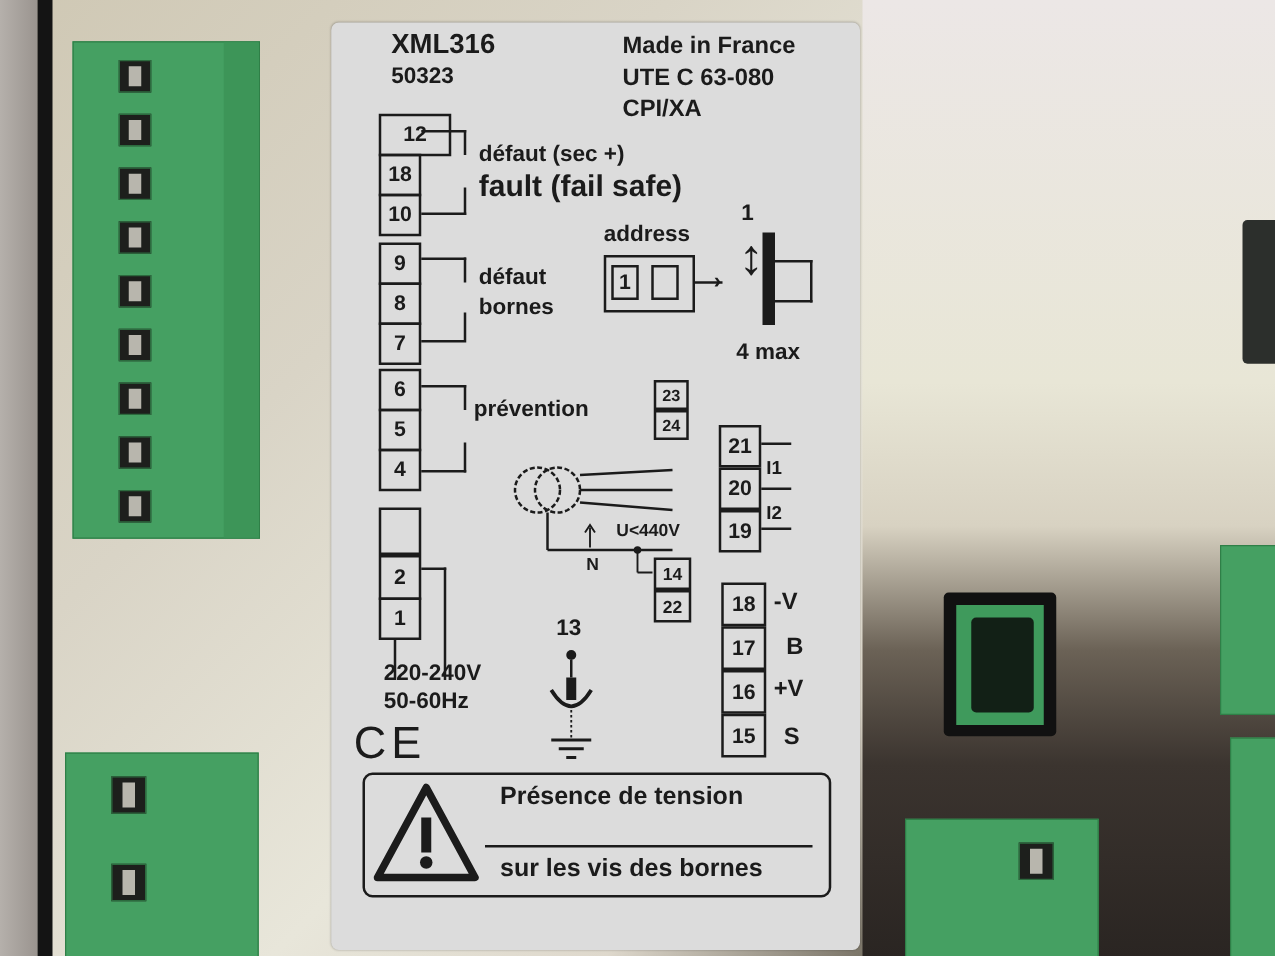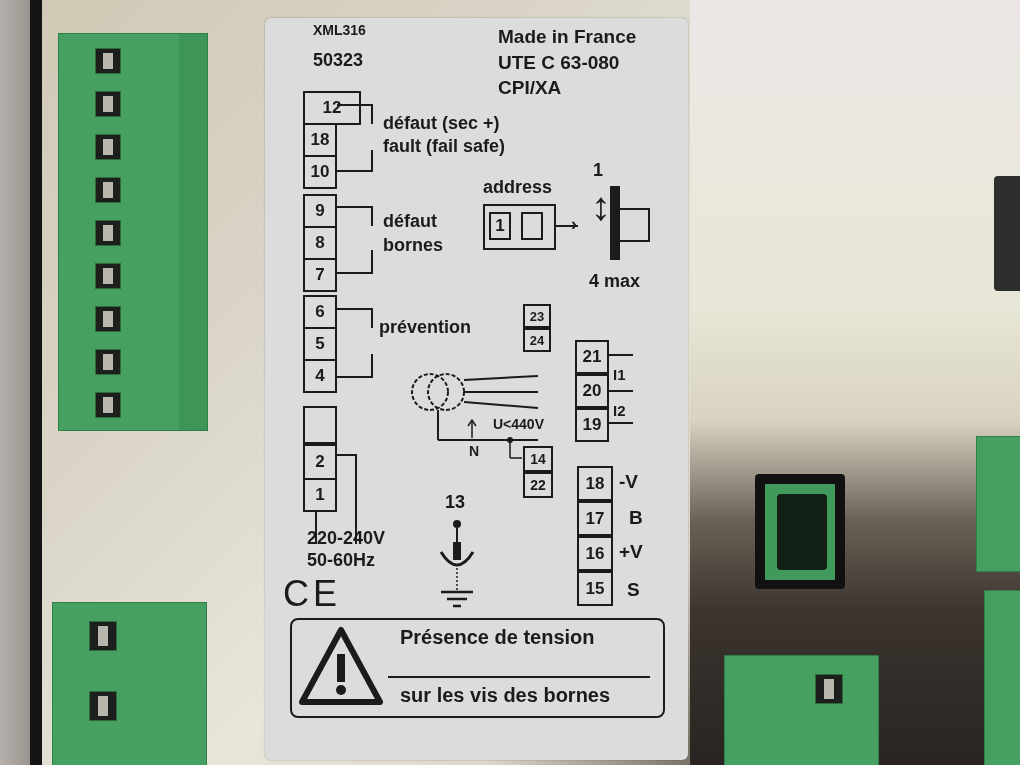--- a/index.html
+++ b/index.html
@@ -58,21 +58,21 @@
 
 <div class="term" style="left:724px;top:655px;width:155px;height:115px;">
   <div class="slot" style="left:90px;top:18px;width:26px;height:28px;"></div>
 </div>
 
 <div class="term" style="left:976px;top:436px;width:50px;height:136px;"></div>
 <div class="term" style="left:984px;top:590px;width:40px;height:180px;"></div>
 <div style="position:absolute;left:994px;top:176px;width:30px;height:115px;background:#2c2f2c;border-radius:4px;"></div>
 
 <div class="label">
-  <div class="lt" style="left:48px;top:4px;font-size:14px;">XML316</div>
+  <div class="lt" style="left:48px;top:4px;font-size:22px;">XML316</div>
   <div class="lt" style="left:48px;top:32px;font-size:18px;">50323</div>
   <div class="lt" style="left:233px;top:8px;font-size:19px;">Made in France</div>
   <div class="lt" style="left:233px;top:34px;font-size:19px;">UTE C 63-080</div>
   <div class="lt" style="left:233px;top:59px;font-size:19px;">CPI/XA</div>
 
   <div class="box" style="left:38px;top:73px;width:58px;height:34px;">12</div>
   <div class="box" style="left:38px;top:105px;width:34px;height:34px;">18</div>
   <div class="box" style="left:38px;top:137px;width:34px;height:34px;">10</div>
   <div class="box" style="left:38px;top:176px;width:34px;height:34px;">9</div>
   <div class="box" style="left:38px;top:208px;width:34px;height:34px;">8</div>
@@ -88,21 +88,21 @@
   <div class="line" style="left:72px;top:188px;width:36px;height:2px;"></div>
   <div class="line" style="left:106px;top:188px;width:2px;height:20px;"></div>
   <div class="line" style="left:106px;top:232px;width:2px;height:22px;"></div>
   <div class="line" style="left:72px;top:254px;width:36px;height:2px;"></div>
   <div class="line" style="left:72px;top:290px;width:36px;height:2px;"></div>
   <div class="line" style="left:106px;top:290px;width:2px;height:20px;"></div>
   <div class="line" style="left:106px;top:336px;width:2px;height:24px;"></div>
   <div class="line" style="left:72px;top:358px;width:36px;height:2px;"></div>
 
   <div class="lt" style="left:118px;top:95px;font-size:18px;">défaut (sec +)</div>
-  <div class="lt" style="left:118px;top:118px;font-size:18px;">fault (fail safe)</div>
+  <div class="lt" style="left:118px;top:118px;font-size:24px;">fault (fail safe)</div>
   <div class="lt" style="left:118px;top:193px;font-size:18px;">défaut</div>
   <div class="lt" style="left:118px;top:217px;font-size:18px;">bornes</div>
   <div class="lt" style="left:114px;top:299px;font-size:18px;">prévention</div>
 
   <div class="lt" style="left:218px;top:159px;font-size:18px;">address</div>
   <div class="box" style="left:218px;top:186px;width:73px;height:46px;"></div>
   <div class="box" style="left:224px;top:194px;width:22px;height:28px;">1</div>
   <div class="box" style="left:256px;top:194px;width:22px;height:28px;"></div>
   <div class="line" style="left:291px;top:207px;width:22px;height:2px;"></div>
   <div class="lt" style="left:306px;top:196px;font-size:18px;">›</div>

